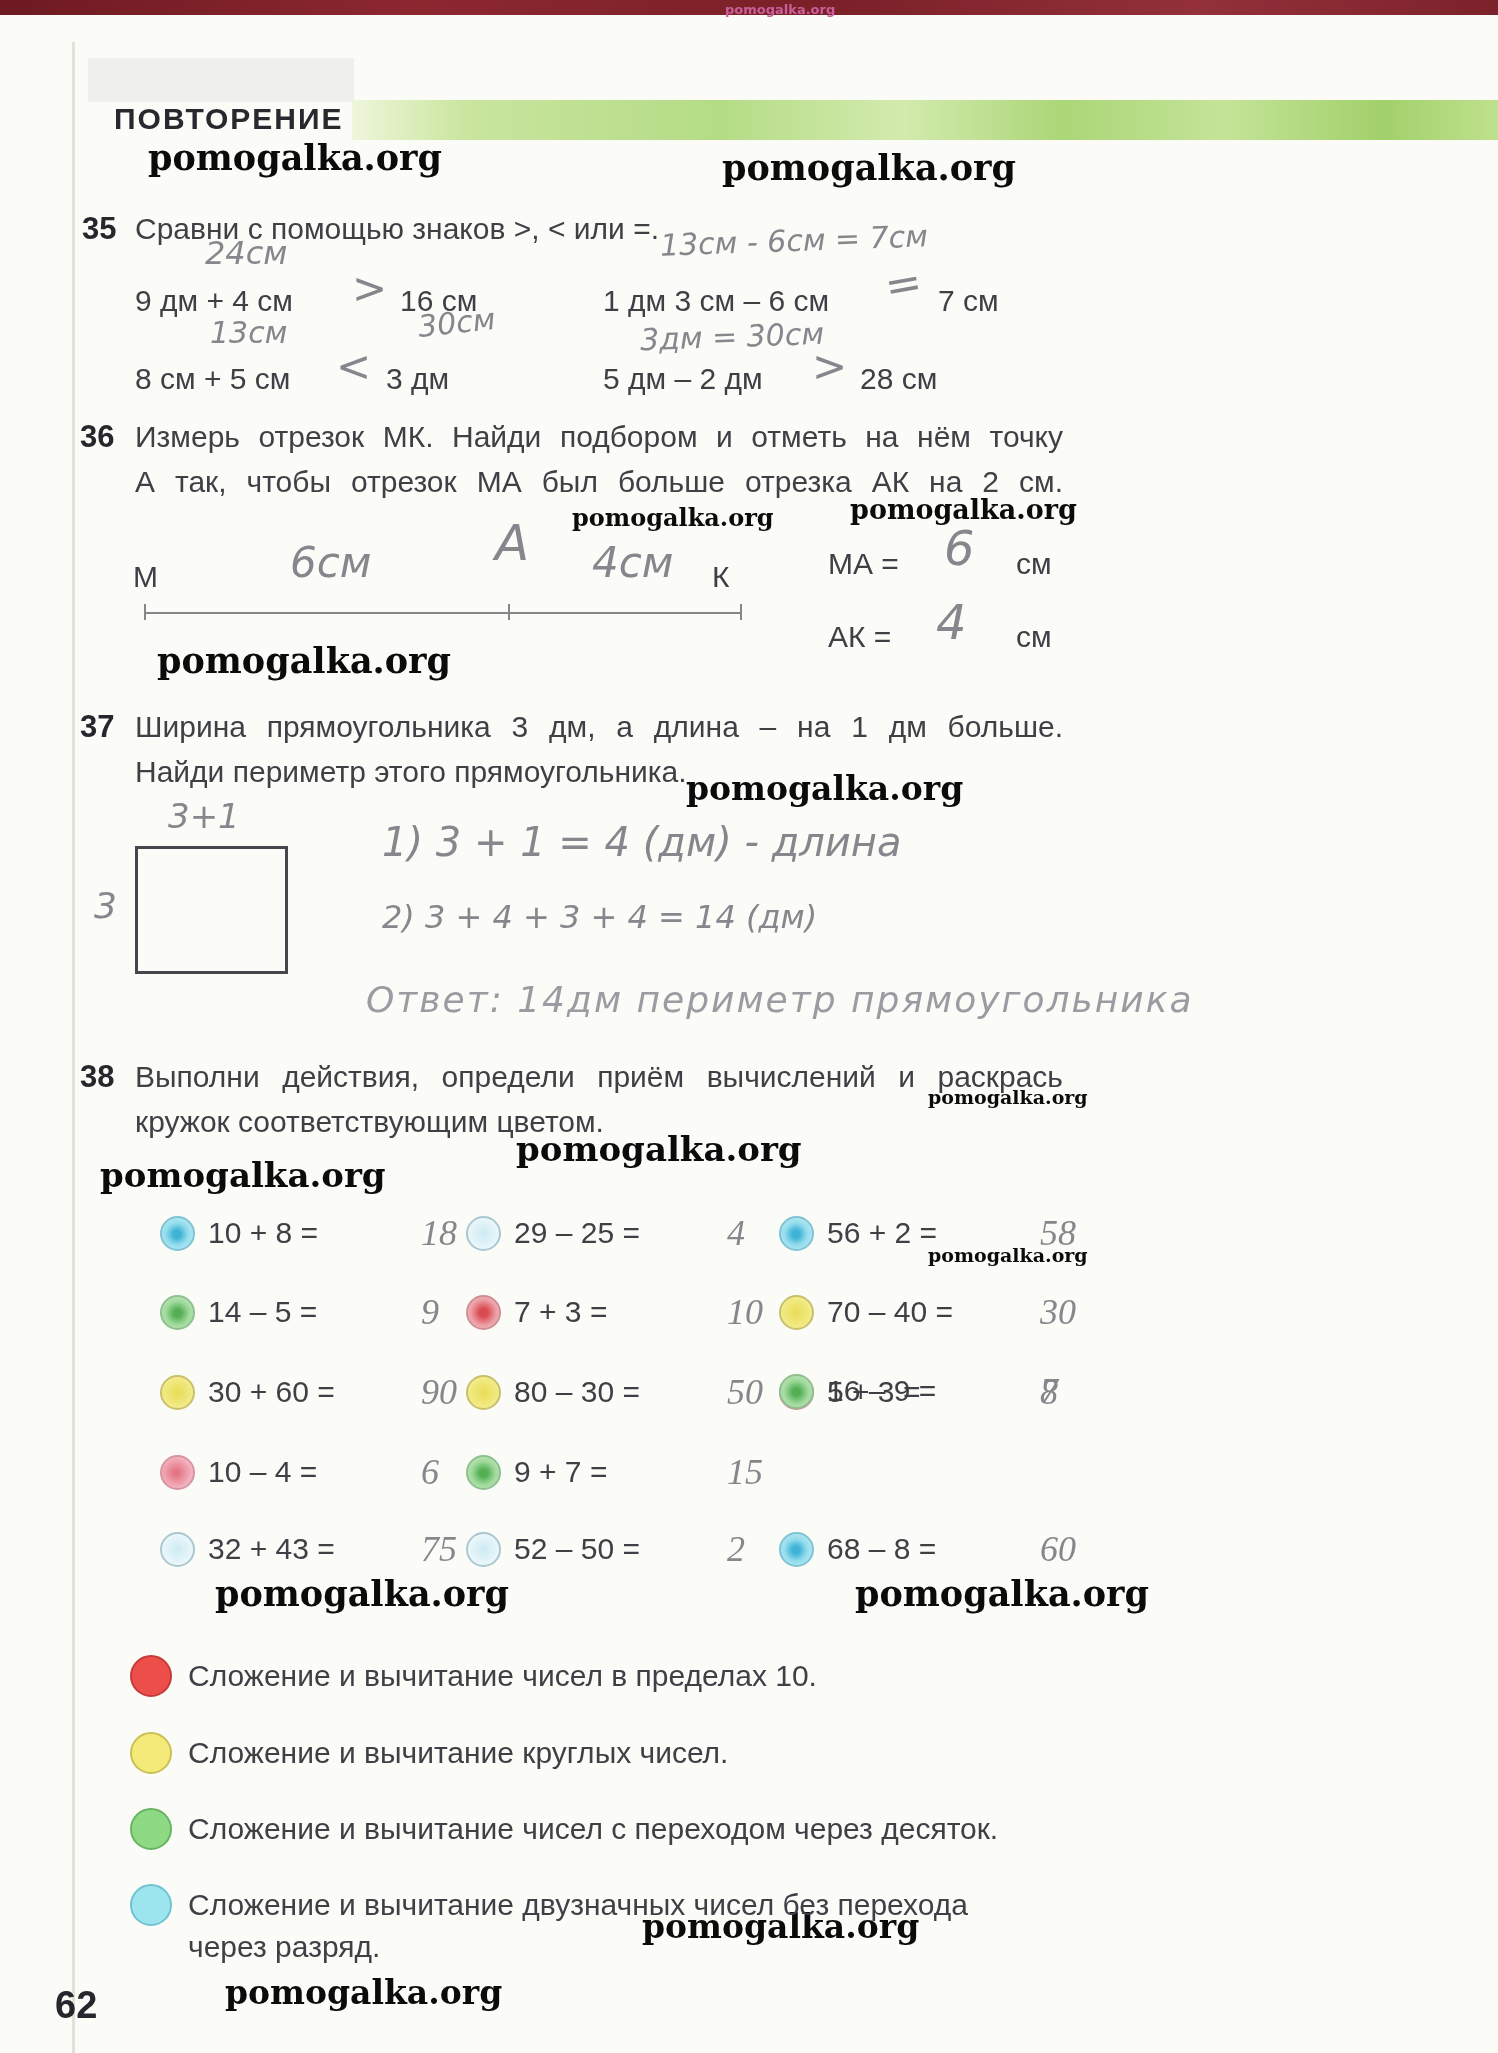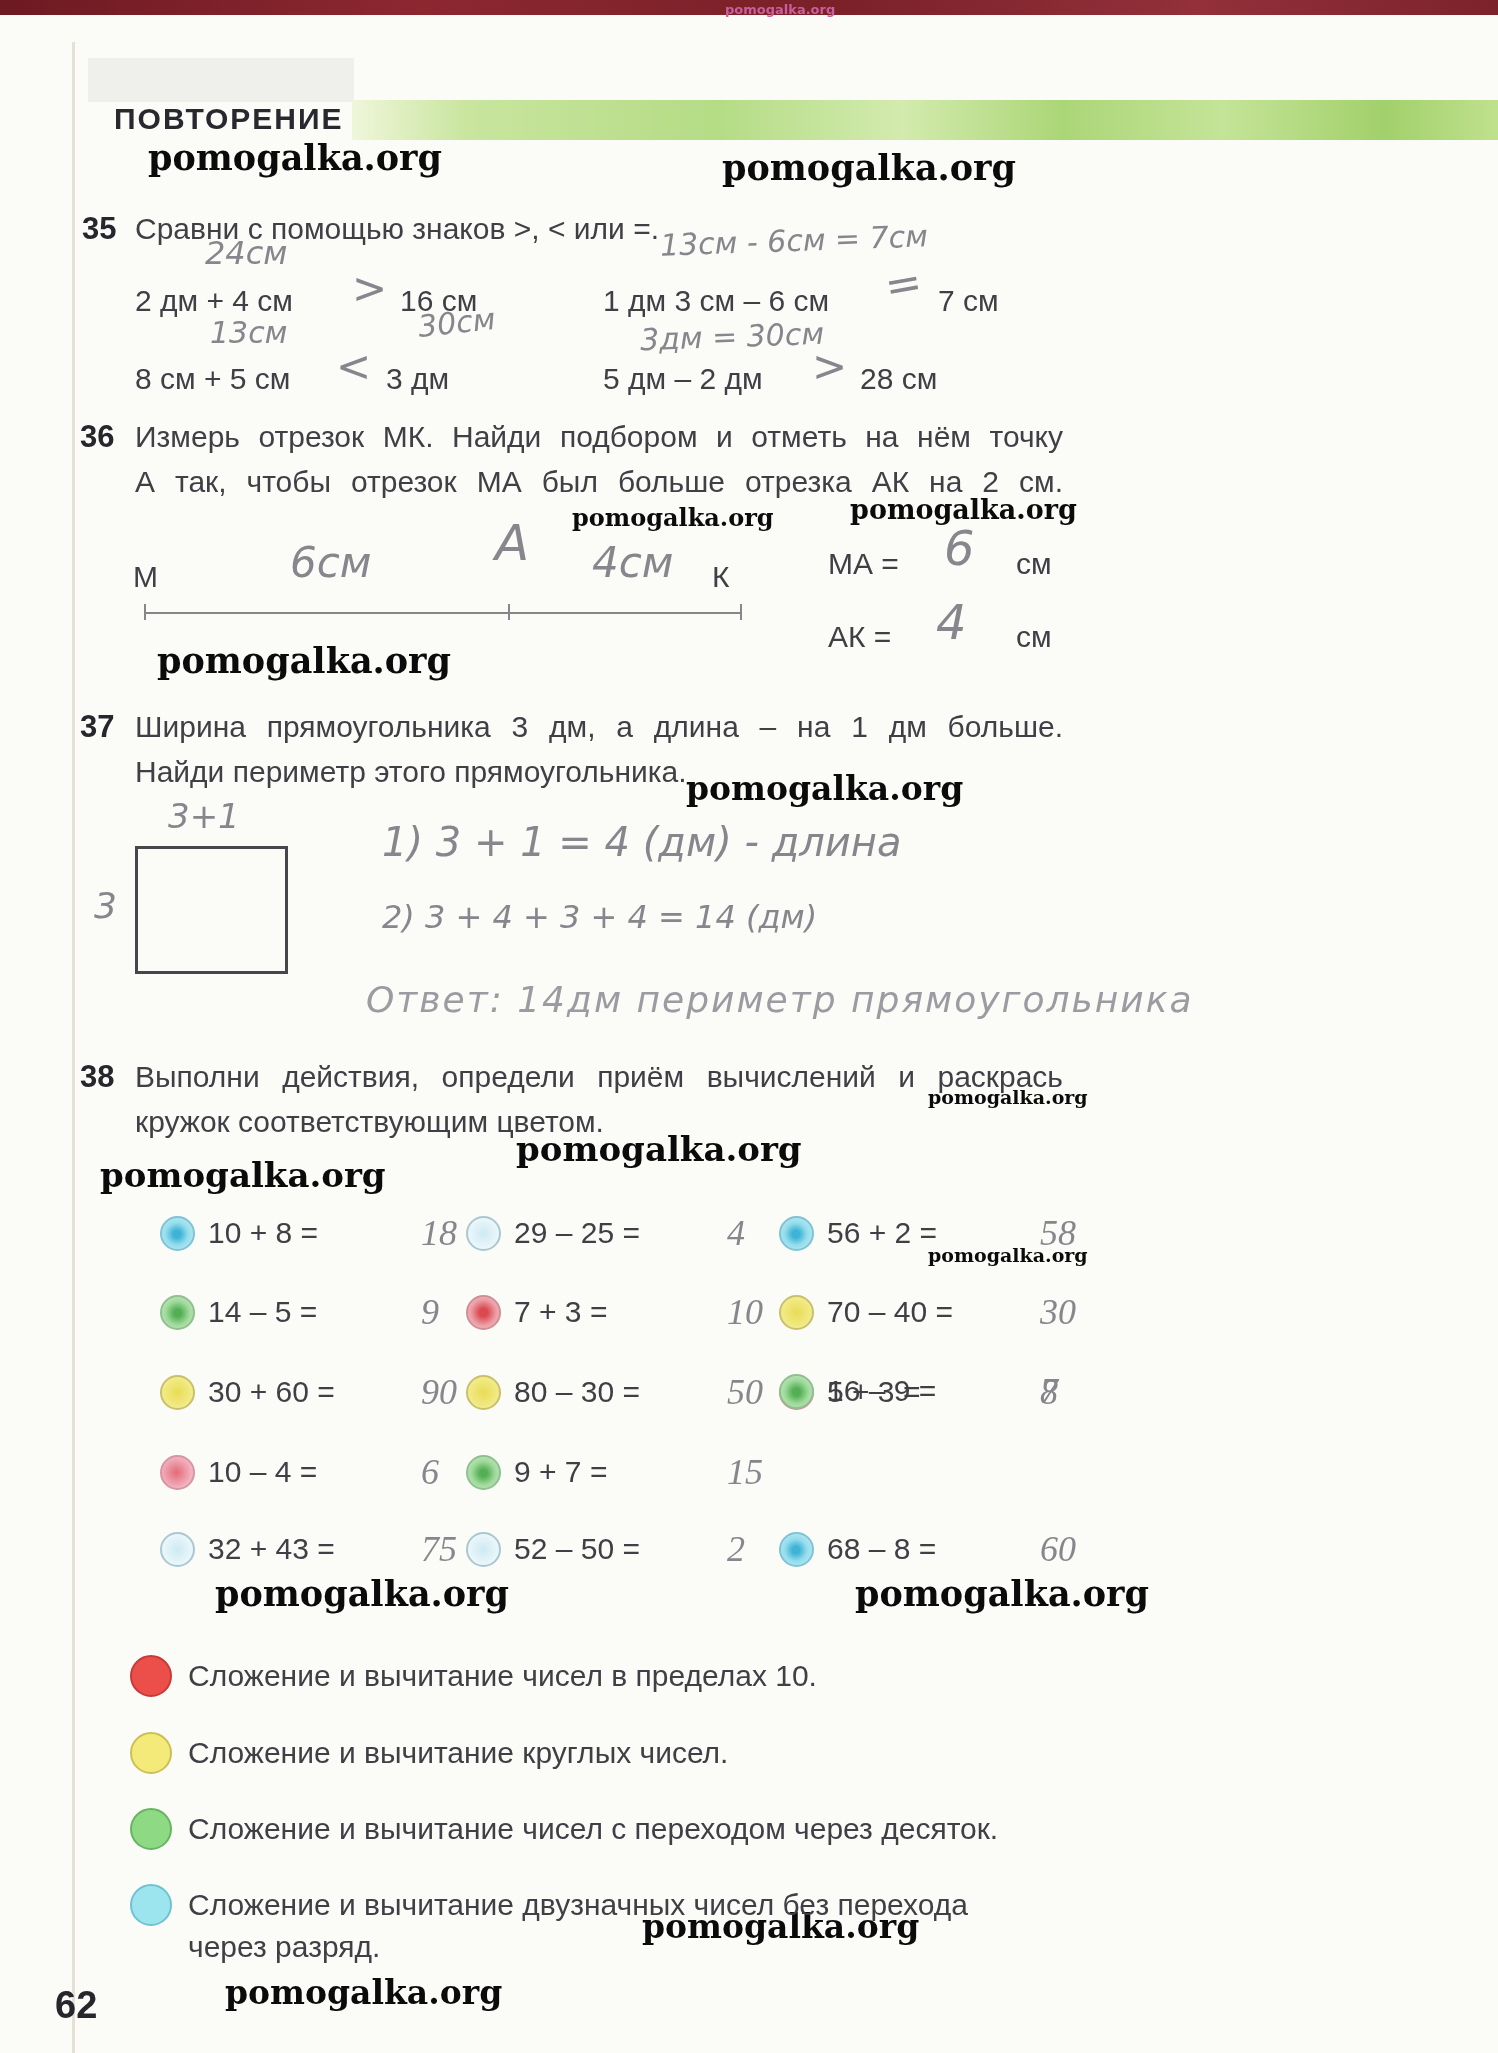--- a/index.html
+++ b/index.html
@@ -77,21 +77,21 @@
   <span class="wm" style="left:855px;top:1576px;font-size:35px">pomogalka.org</span>
   <span class="wm" style="left:642px;top:1910px;font-size:33px">pomogalka.org</span>
   <span class="wm" style="left:225px;top:1976px;font-size:33px">pomogalka.org</span>
 
   <span class="exnum" style="left:82px;top:210px">35</span>
   <span class="pt" style="left:135px;top:210px">Сравни с помощью знаков &gt;, &lt; или =.</span>
 
   <span class="hw" style="left:205px;top:236px;font-size:32px">24см</span>
   <span class="hw" style="left:660px;top:224px;font-size:30px;transform:rotate(-2deg)">13см - 6см = 7см</span>
 
-  <span class="pt" style="left:135px;top:282px">2 дм + 4 см</span>
+  <span class="pt" style="left:135px;top:282px">9 дм + 4 см</span>
   <span class="hw" style="left:352px;top:266px;font-size:42px">&gt;</span>
   <span class="pt" style="left:400px;top:282px">16 см</span>
   <span class="pt" style="left:603px;top:282px">1 дм 3 см – 6 см</span>
   <span class="hw" style="left:885px;top:260px;font-size:44px;transform:rotate(-10deg)">=</span>
   <span class="pt" style="left:938px;top:282px">7 см</span>
 
   <span class="hw" style="left:210px;top:316px;font-size:30px">13см</span>
   <span class="hw" style="left:418px;top:306px;font-size:30px;transform:rotate(-6deg)">30см</span>
   <span class="hw" style="left:640px;top:320px;font-size:30px;transform:rotate(-2deg)">3дм = 30см</span>
 

